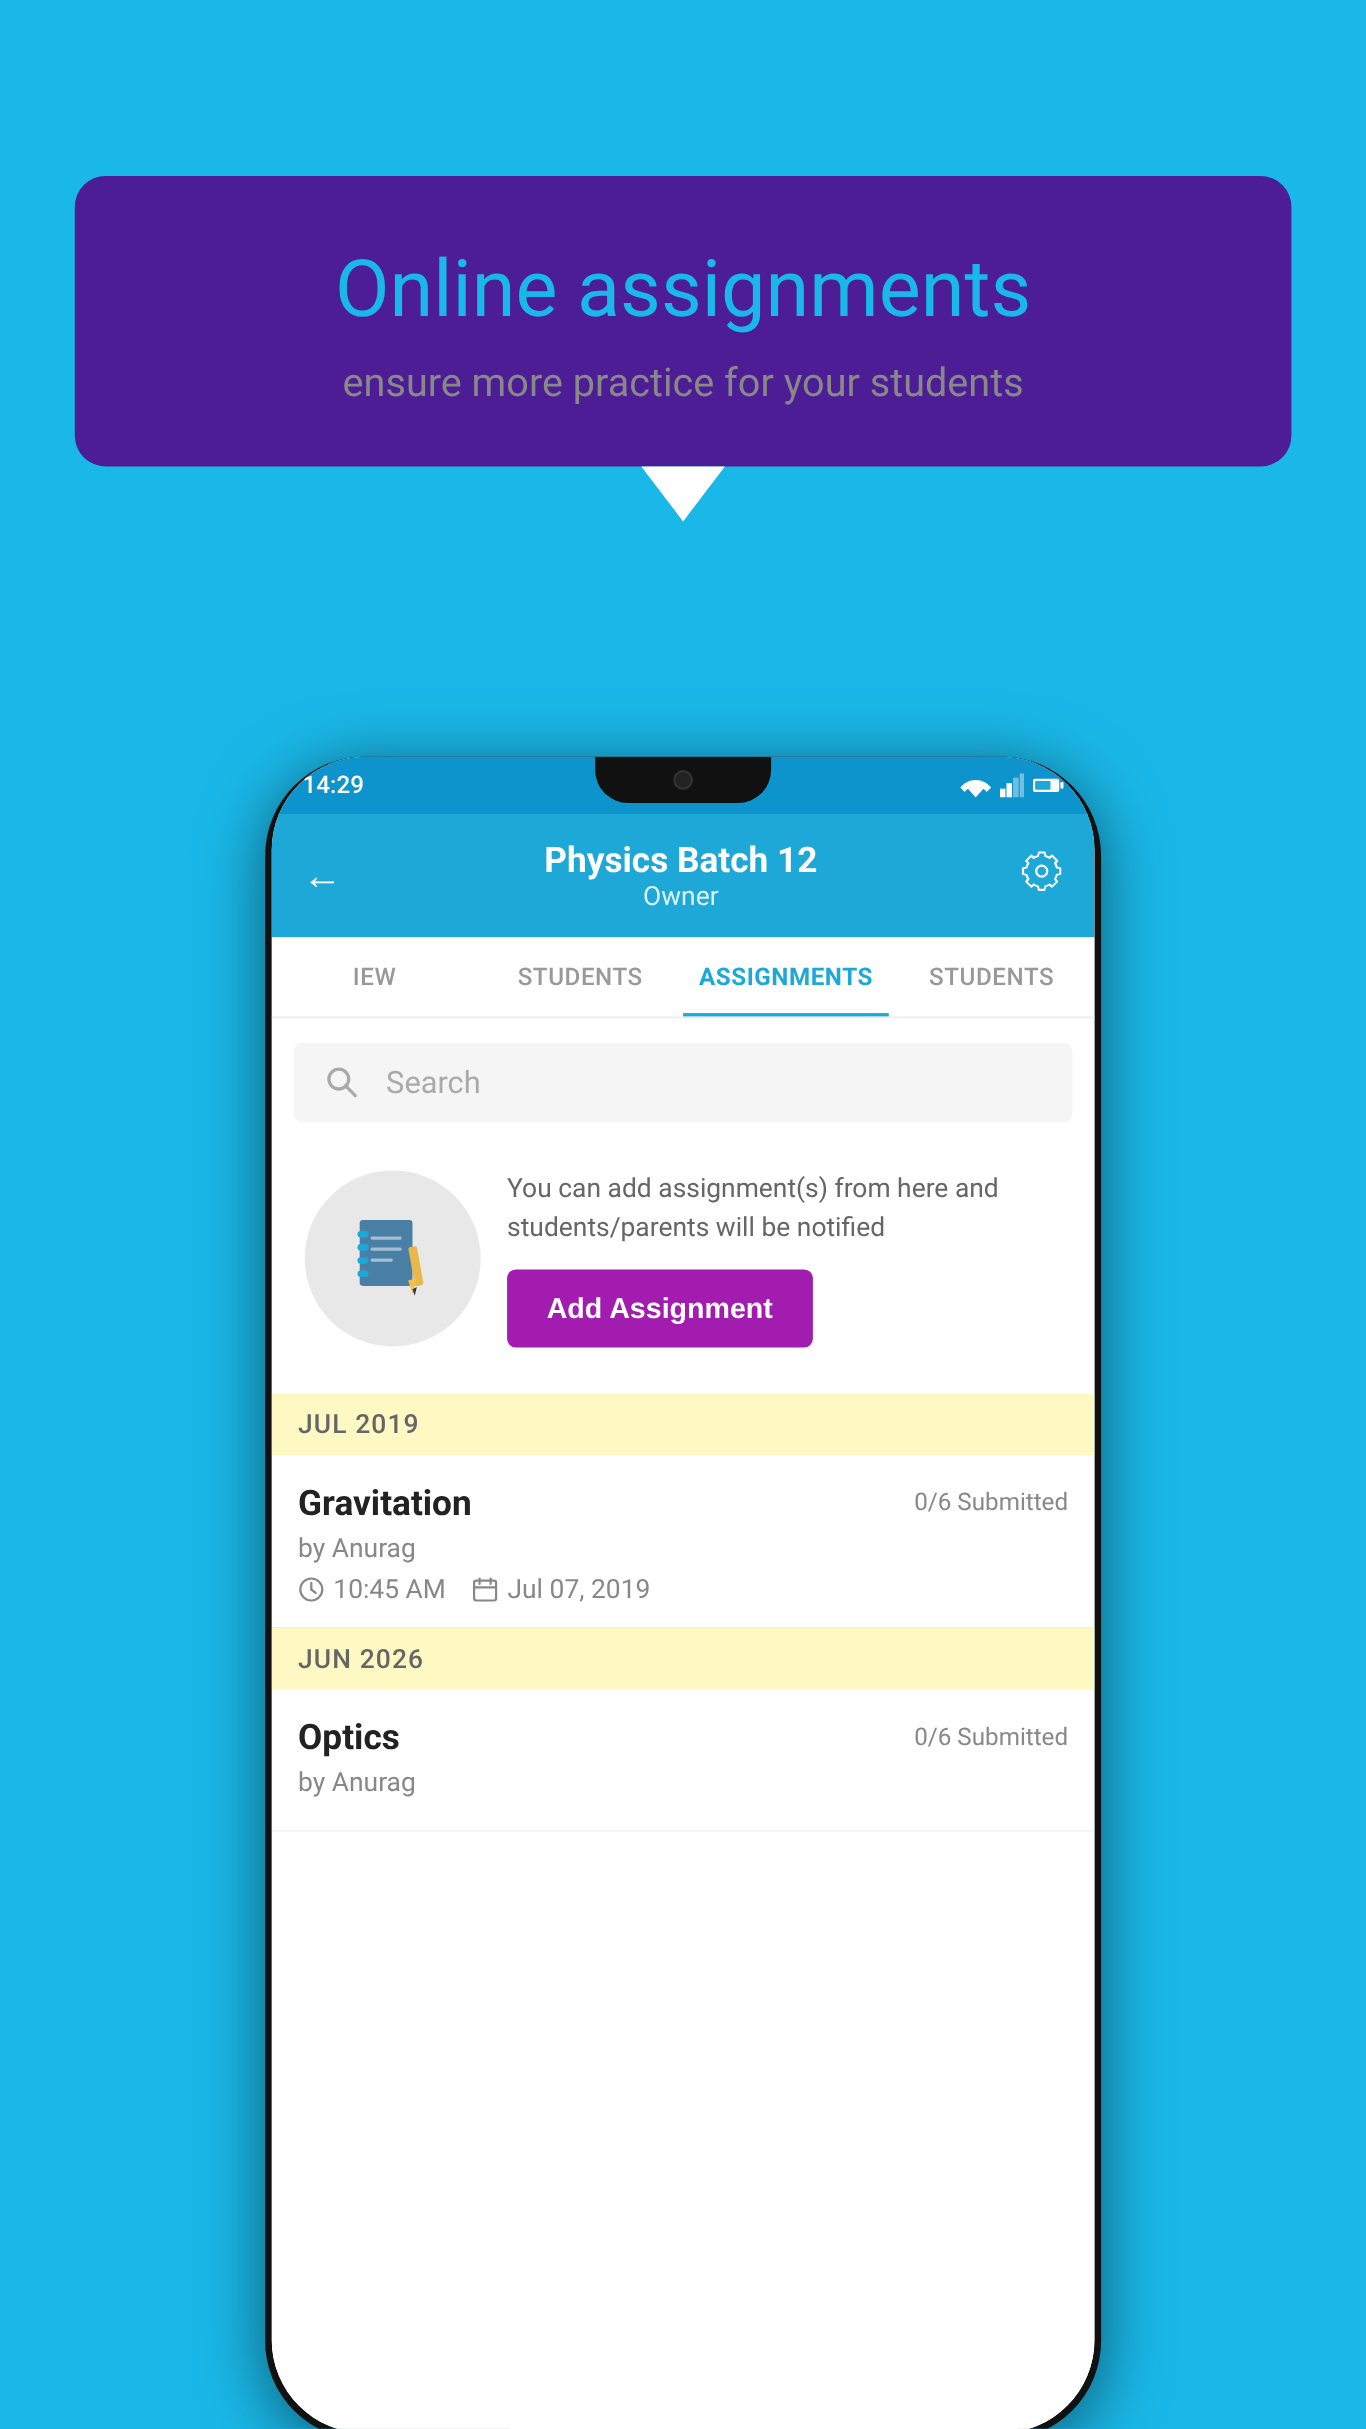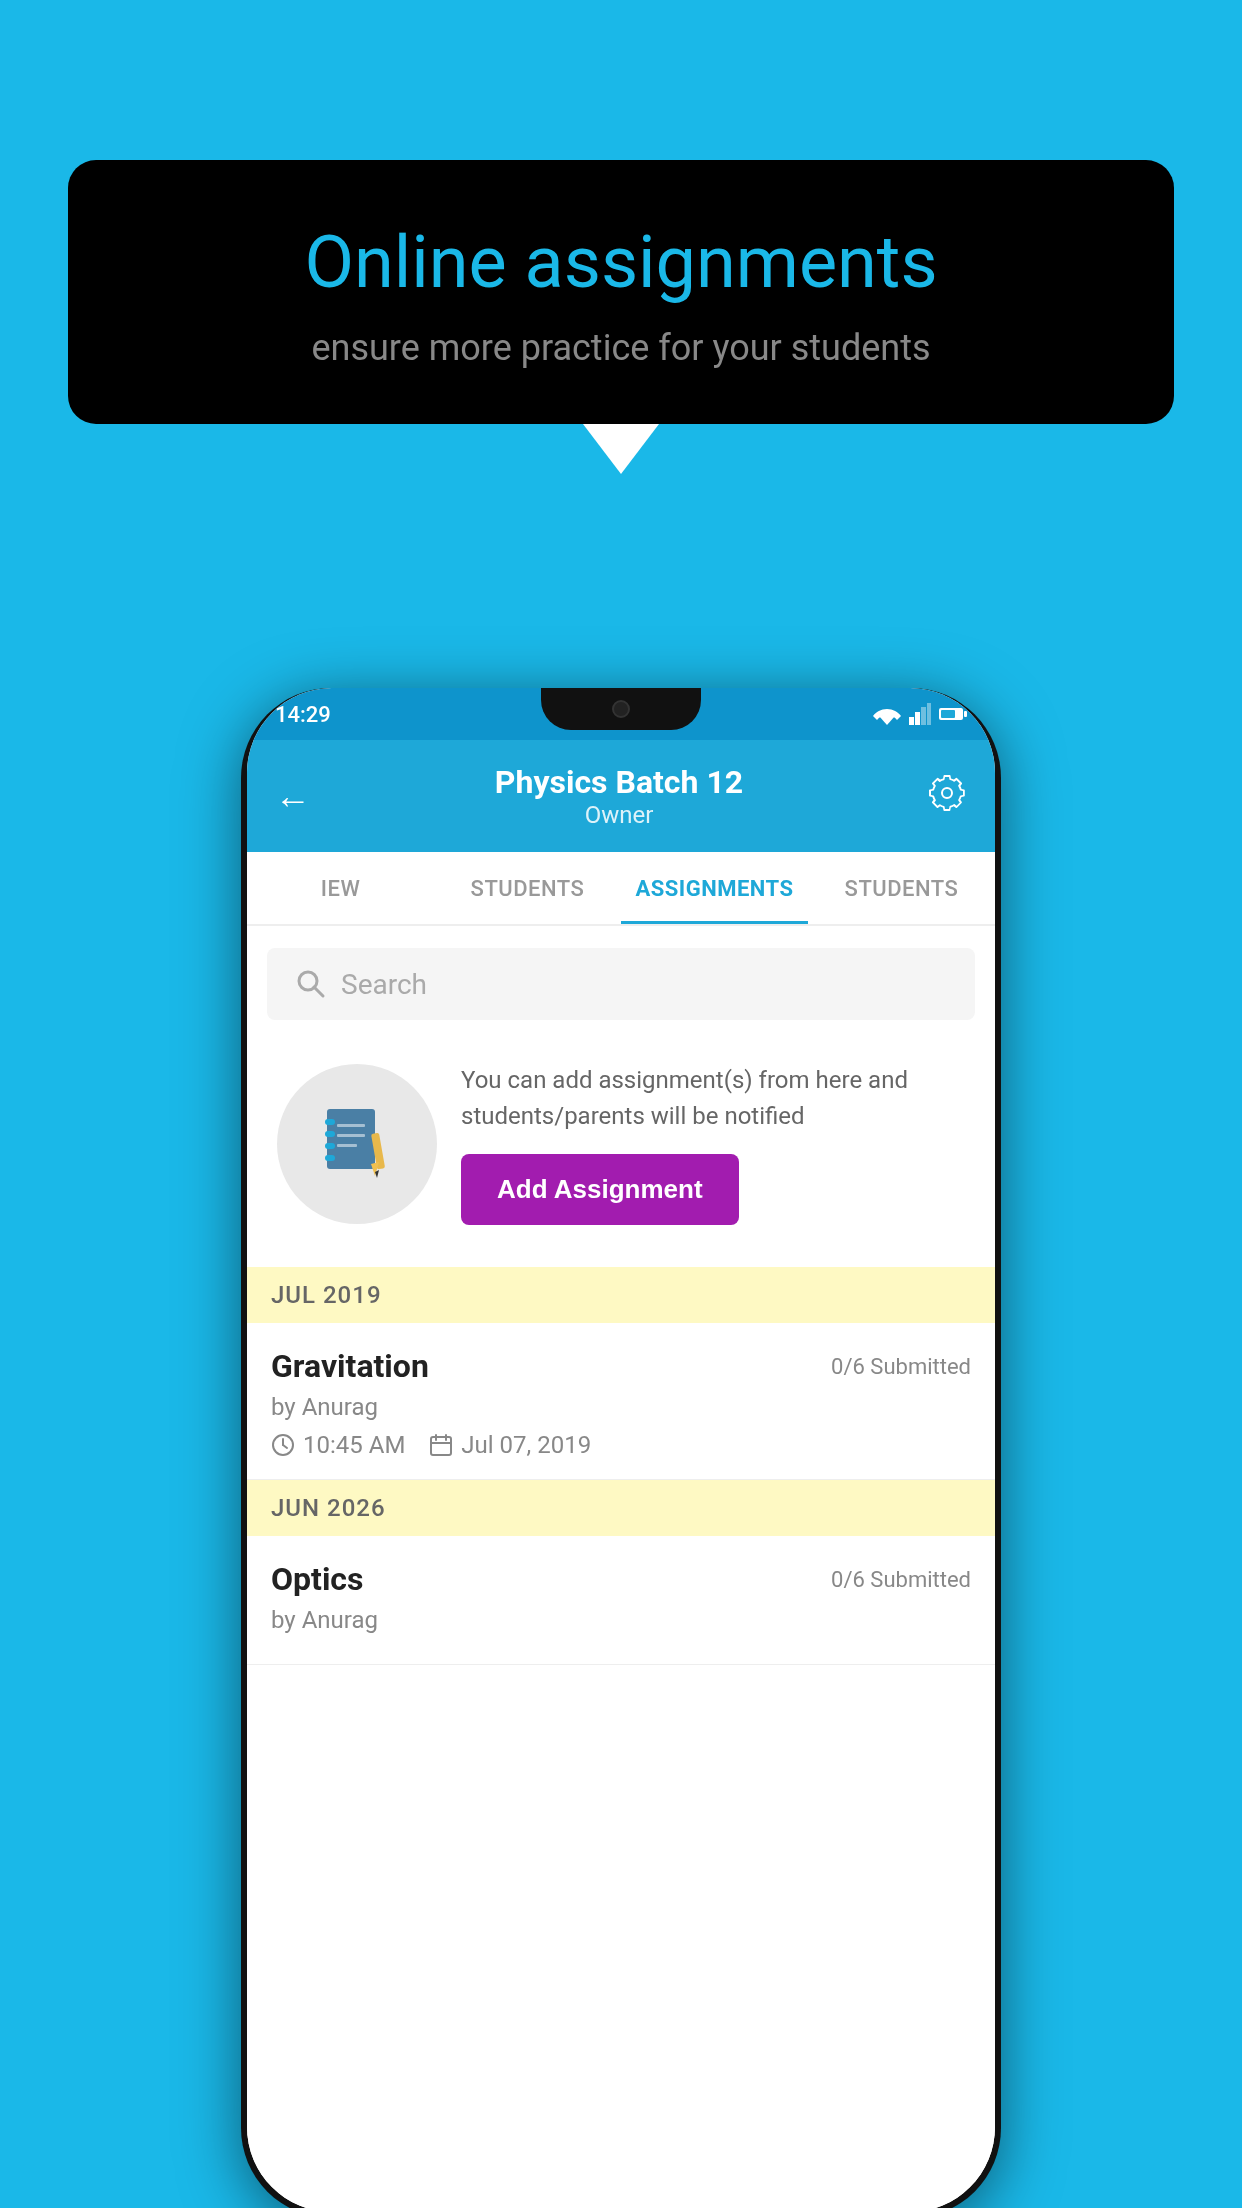--- a/index.html
+++ b/index.html
@@ -18,21 +18,21 @@
       position: absolute;
       top: 160px;
       left: 68px;
       right: 68px;
       display: flex;
       flex-direction: column;
       align-items: center;
     }
 
     .speech-bubble {
-      background: #000000;
+      background: #4c1d95;
       border-radius: 28px;
       padding: 60px 70px 55px;
       text-align: center;
       width: 100%;
     }
 
     .speech-bubble-title {
       color: #1ab8e8;
       font-size: 72px;
       font-weight: 400;
@@ -214,21 +214,21 @@
 
     
     .search-bar {
       margin: 22px 20px;
       background: #f5f5f5;
       border-radius: 8px;
       height: 72px;
       display: flex;
       align-items: center;
       padding: 0 28px;
-      gap: 14px;
+      gap: 24px;
     }
 
     .search-placeholder {
       color: #aaa;
       font-size: 28px;
     }
 
     
     .promo-card {
       margin: 10px 20px 22px;

